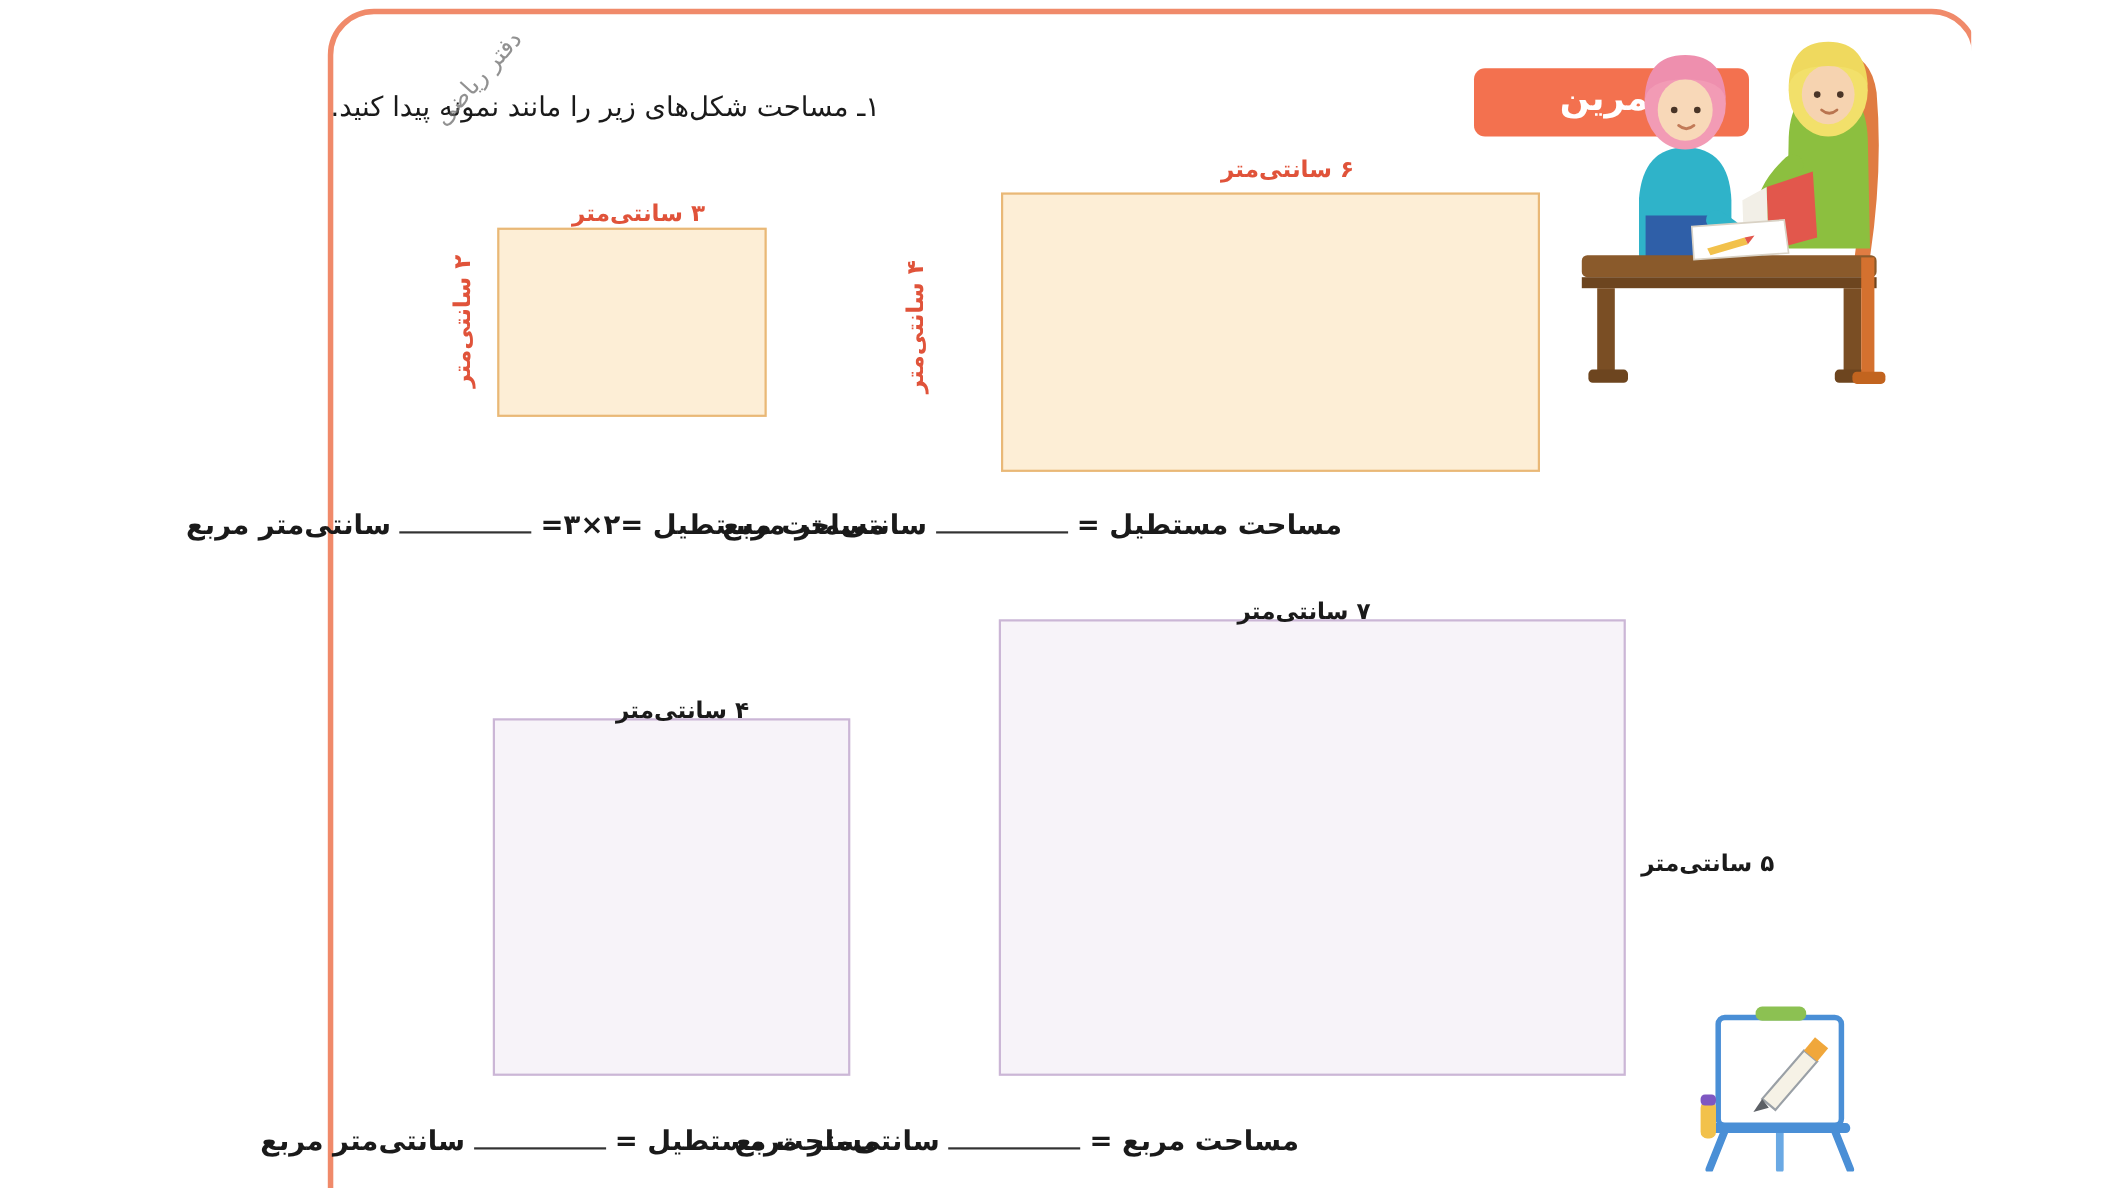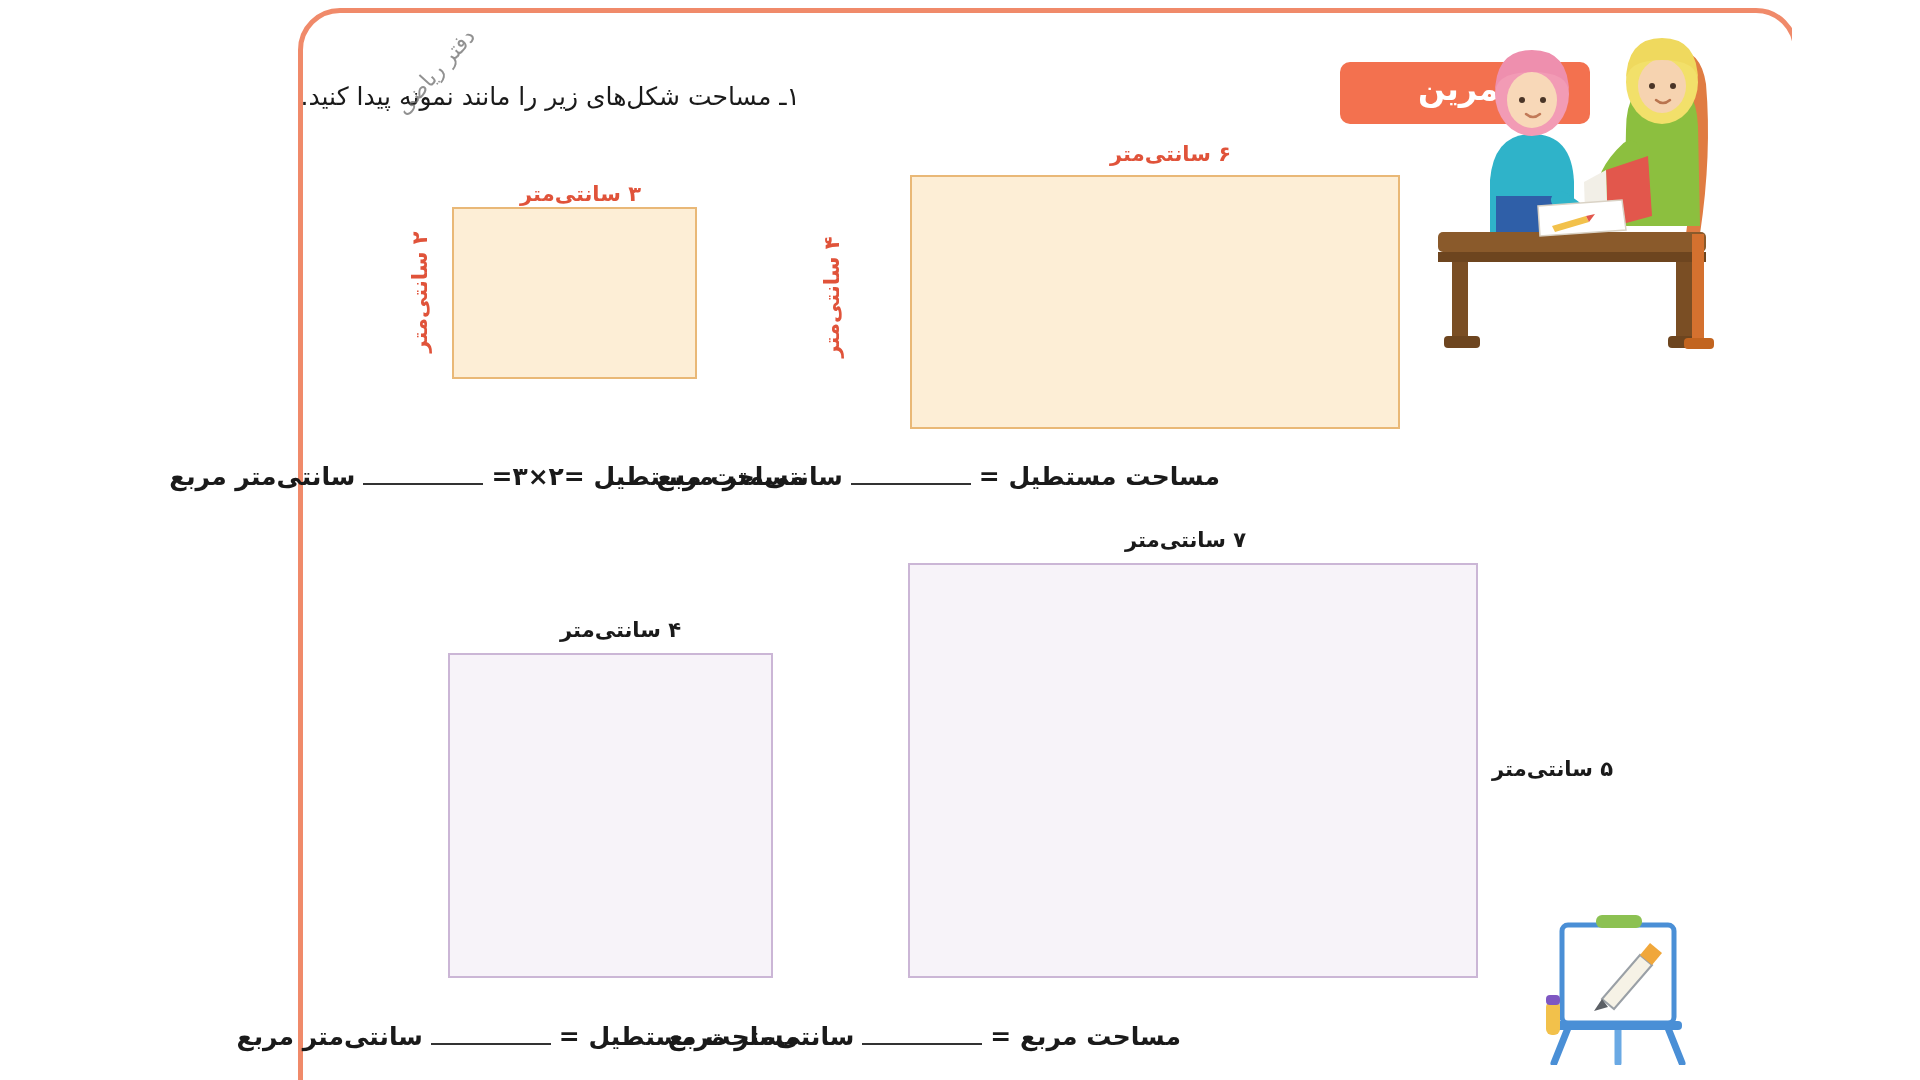--- a/index.html
+++ b/index.html
@@ -113,20 +113,21 @@
     white-space: nowrap;
     font-family: "DejaVu Sans", sans-serif;
   }
   .dim.vert {
     transform: rotate(-90deg);
     transform-origin: 50% 50%;
   }
   .dim.dark {
     color: #1a1a1a;
     font-weight: bold;
+    margin-top: 16px;
   }
 
   .answerline {
     position: absolute;
     direction: rtl;
     font-size: 25px;
     color: #1a1a1a;
     white-space: nowrap;
     font-family: "DejaVu Sans", sans-serif;
     font-weight: bold;

